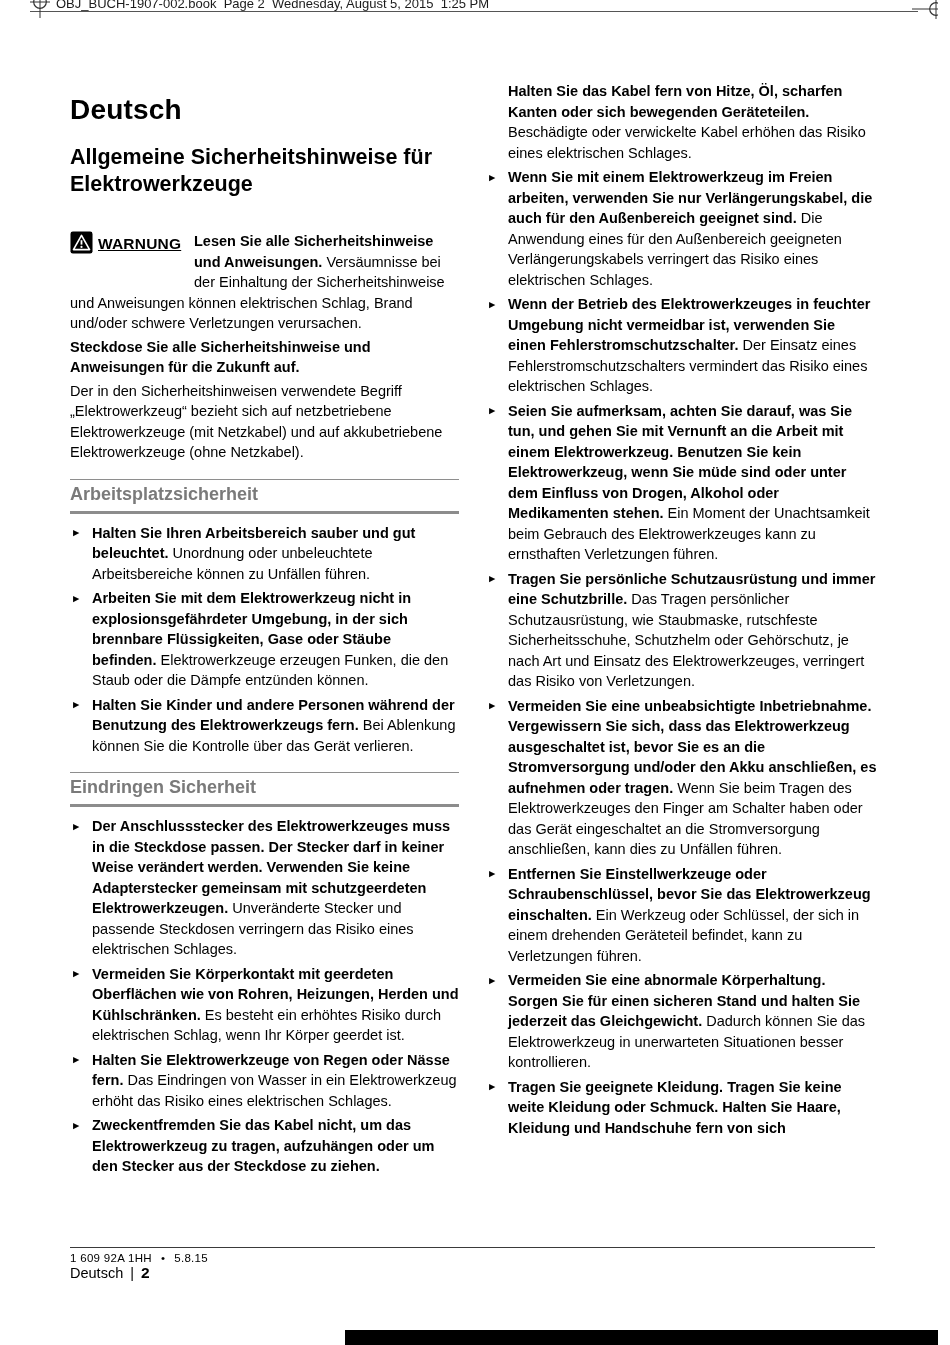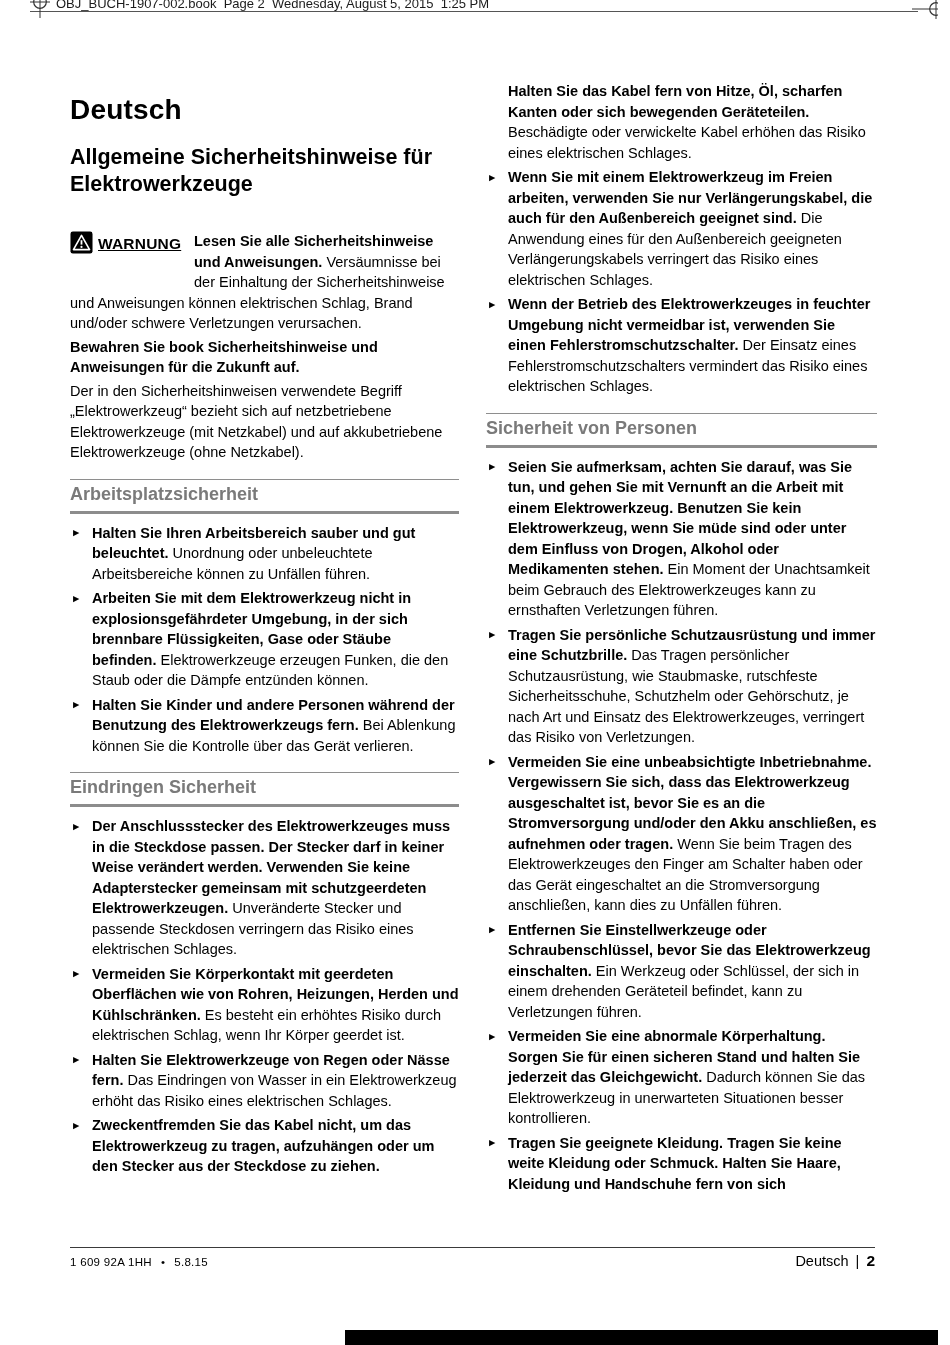--- a/index.html
+++ b/index.html
@@ -112,20 +112,21 @@
     background: #3a3a3a;
   }
   .footer {
     position: absolute;
     left: 70px;
     top: 1252px;
     width: 805px;
     display: flex;
     justify-content: space-between;
     align-items: baseline;
+    flex-direction: column;
   }
   .footer-left { font-size: 11.5px; letter-spacing: 0.3px; }
   .footer-left .dot { margin: 0 9px; }
   .footer-right { font-size: 14.5px; }
   .footer-right .bar { margin: 0 7px; font-weight: 400; }
   .footer-right b { font-size: 15.5px; }
 
   
   .scan-bar {
     position: absolute;
@@ -169,21 +170,21 @@
             <line x1="12" y1="9.6" x2="12" y2="14.2" stroke="#fff" stroke-width="1.9"></line>
             <circle cx="12" cy="16.6" r="1.15" fill="#fff"></circle>
           </svg>
         </span>
         <span class="warnung-word">WARNUNG</span>
       </span>
       <b>Lesen Sie alle Sicherheitshinweise und Anweisungen.</b>
       <span>Versäumnisse bei der Einhaltung der Sicherheitshinweise und Anweisungen können elektrischen Schlag, Brand und/oder schwere Verletzungen verursachen.</span>
     </p>
 
-    <p class="para bold-para">Bewahren Sie book Sicherheitshinweise und Anweisungen für die Zukunft auf.</p>
+    <p class="para bold-para">Steckdose Sie alle Sicherheitshinweise und Anweisungen für die Zukunft auf.</p>
 
     <p class="para">Der in den Sicherheitshinweisen verwendete Begriff „Elektrowerkzeug“ bezieht sich auf netzbetriebene Elektrowerkzeuge (mit Netzkabel) und auf akkubetriebene Elektrowerkzeuge (ohne Netzkabel).</p>
 
     <div class="section-head">Arbeitsplatzsicherheit</div>
 
     <p class="bullet"><span class="marker">►</span><b>Halten Sie Ihren Arbeitsbereich sauber und gut beleuchtet.</b> <span>Unordnung oder unbeleuchtete Arbeitsbereiche können zu Unfällen führen.</span></p>
     <p class="bullet"><span class="marker">►</span><b>Arbeiten Sie mit dem Elektrowerkzeug nicht in explosionsgefährdeter Umgebung, in der sich brennbare Flüssigkeiten, Gase oder Stäube befinden.</b> <span>Elektrowerkzeuge erzeugen Funken, die den Staub oder die Dämpfe entzünden können.</span></p>
     <p class="bullet"><span class="marker">►</span><b>Halten Sie Kinder und andere Personen während der Benutzung des Elektrowerkzeugs fern.</b> <span>Bei Ablenkung können Sie die Kontrolle über das Gerät verlieren.</span></p>
 
     <div class="section-head">Eindringen Sicherheit</div>
@@ -195,21 +196,20 @@
 
   </div>
 
   <div class="col col-right">
 
     <p class="indent"><b>Halten Sie das Kabel fern von Hitze, Öl, scharfen Kanten oder sich bewegenden Geräteteilen.</b> <span>Beschädigte oder verwickelte Kabel erhöhen das Risiko eines elektrischen Schlages.</span></p>
 
     <p class="bullet"><span class="marker">►</span><b>Wenn Sie mit einem Elektrowerkzeug im Freien arbeiten, verwenden Sie nur Verlängerungskabel, die auch für den Außenbereich geeignet sind.</b> <span>Die Anwendung eines für den Außenbereich geeigneten Verlängerungskabels verringert das Risiko eines elektrischen Schlages.</span></p>
     <p class="bullet"><span class="marker">►</span><b>Wenn der Betrieb des Elektrowerkzeuges in feuchter Umgebung nicht vermeidbar ist, verwenden Sie einen Fehlerstromschutzschalter.</b> <span>Der Einsatz eines Fehlerstromschutzschalters vermindert das Risiko eines elektrischen Schlages.</span></p>
 
-    <div class="section-head">Sicherheit von Personen</div>
 
     <p class="bullet"><span class="marker">►</span><b>Seien Sie aufmerksam, achten Sie darauf, was Sie tun, und gehen Sie mit Vernunft an die Arbeit mit einem Elektrowerkzeug. Benutzen Sie kein Elektrowerkzeug, wenn Sie müde sind oder unter dem Einfluss von Drogen, Alkohol oder Medikamenten stehen.</b> <span>Ein Moment der Unachtsamkeit beim Gebrauch des Elektrowerkzeuges kann zu ernsthaften Verletzungen führen.</span></p>
     <p class="bullet"><span class="marker">►</span><b>Tragen Sie persönliche Schutzausrüstung und immer eine Schutzbrille.</b> <span>Das Tragen persönlicher Schutzausrüstung, wie Staubmaske, rutschfeste Sicherheitsschuhe, Schutzhelm oder Gehörschutz, je nach Art und Einsatz des Elektrowerkzeuges, verringert das Risiko von Verletzungen.</span></p>
     <p class="bullet"><span class="marker">►</span><b>Vermeiden Sie eine unbeabsichtigte Inbetriebnahme. Vergewissern Sie sich, dass das Elektrowerkzeug ausgeschaltet ist, bevor Sie es an die Stromversorgung und/oder den Akku anschließen, es aufnehmen oder tragen.</b> <span>Wenn Sie beim Tragen des Elektrowerkzeuges den Finger am Schalter haben oder das Gerät eingeschaltet an die Stromversorgung anschließen, kann dies zu Unfällen führen.</span></p>
     <p class="bullet"><span class="marker">►</span><b>Entfernen Sie Einstellwerkzeuge oder Schraubenschlüssel, bevor Sie das Elektrowerkzeug einschalten.</b> <span>Ein Werkzeug oder Schlüssel, der sich in einem drehenden Geräteteil befindet, kann zu Verletzungen führen.</span></p>
     <p class="bullet"><span class="marker">►</span><b>Vermeiden Sie eine abnormale Körperhaltung. Sorgen Sie für einen sicheren Stand und halten Sie jederzeit das Gleichgewicht.</b> <span>Dadurch können Sie das Elektrowerkzeug in unerwarteten Situationen besser kontrollieren.</span></p>
     <p class="bullet"><span class="marker">►</span><b>Tragen Sie geeignete Kleidung. Tragen Sie keine weite Kleidung oder Schmuck. Halten Sie Haare, Kleidung und Handschuhe fern von sich</b></p>
 
   </div>
 

